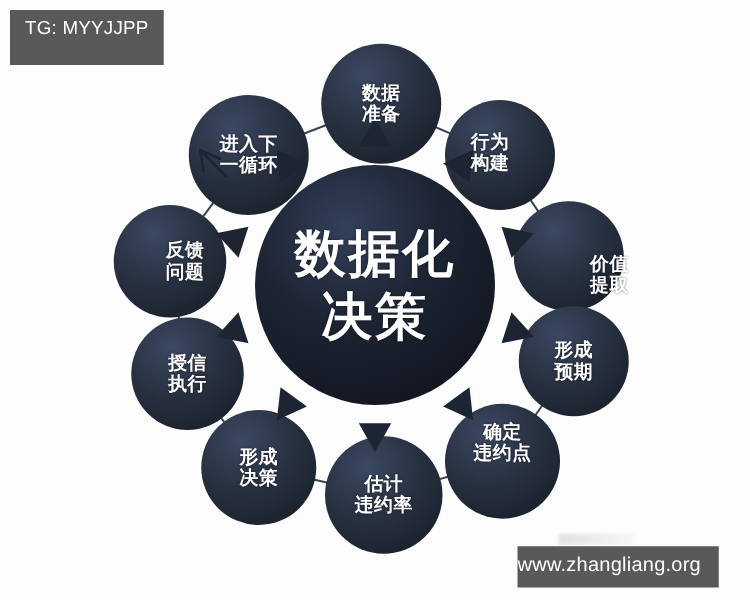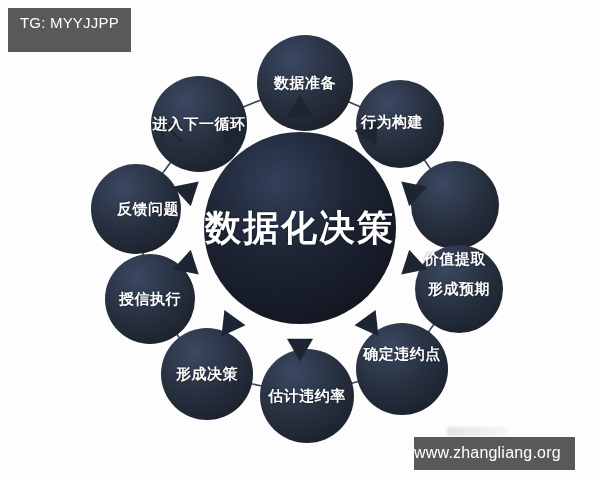--- a/index.html
+++ b/index.html
@@ -26,21 +26,21 @@
     position: absolute;
     left: 0;
     top: 0;
     width: 600px;
     height: 480px;
     display: block;
   }
   .node-label {
     position: absolute;
     display: flex;
-    flex-direction: row;
+    flex-direction: column;
     align-items: center;
     justify-content: center;
     color: #ffffff;
     text-align: center;
     line-height: 1.12;
     letter-spacing: 0.5px;
     pointer-events: none;
     text-shadow: 0 0 2px rgba(0,0,0,0.55);
   }
   .node-label span {
@@ -49,21 +49,21 @@
   }
   .satellite-label {
     font-size: 15px;
     font-weight: 700;
     width: 96px;
     height: 96px;
     margin-left: -48px;
     margin-top: -48px;
   }
   .center-label {
-    font-size: 36px;
+    font-size: 41px;
     font-weight: 700;
     letter-spacing: 2px;
     width: 200px;
     height: 200px;
     margin-left: -100px;
     margin-top: -100px;
     line-height: 1.22;
   }
   .watermark {
     position: absolute;

